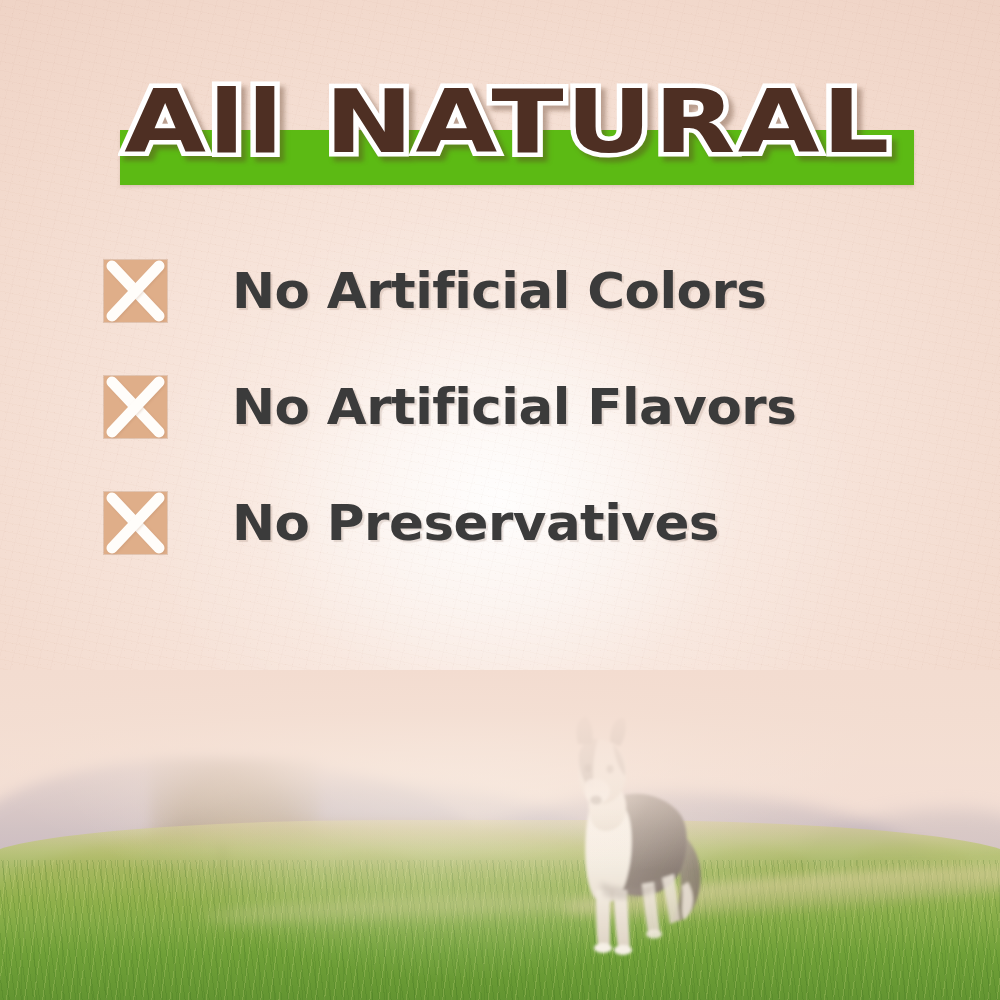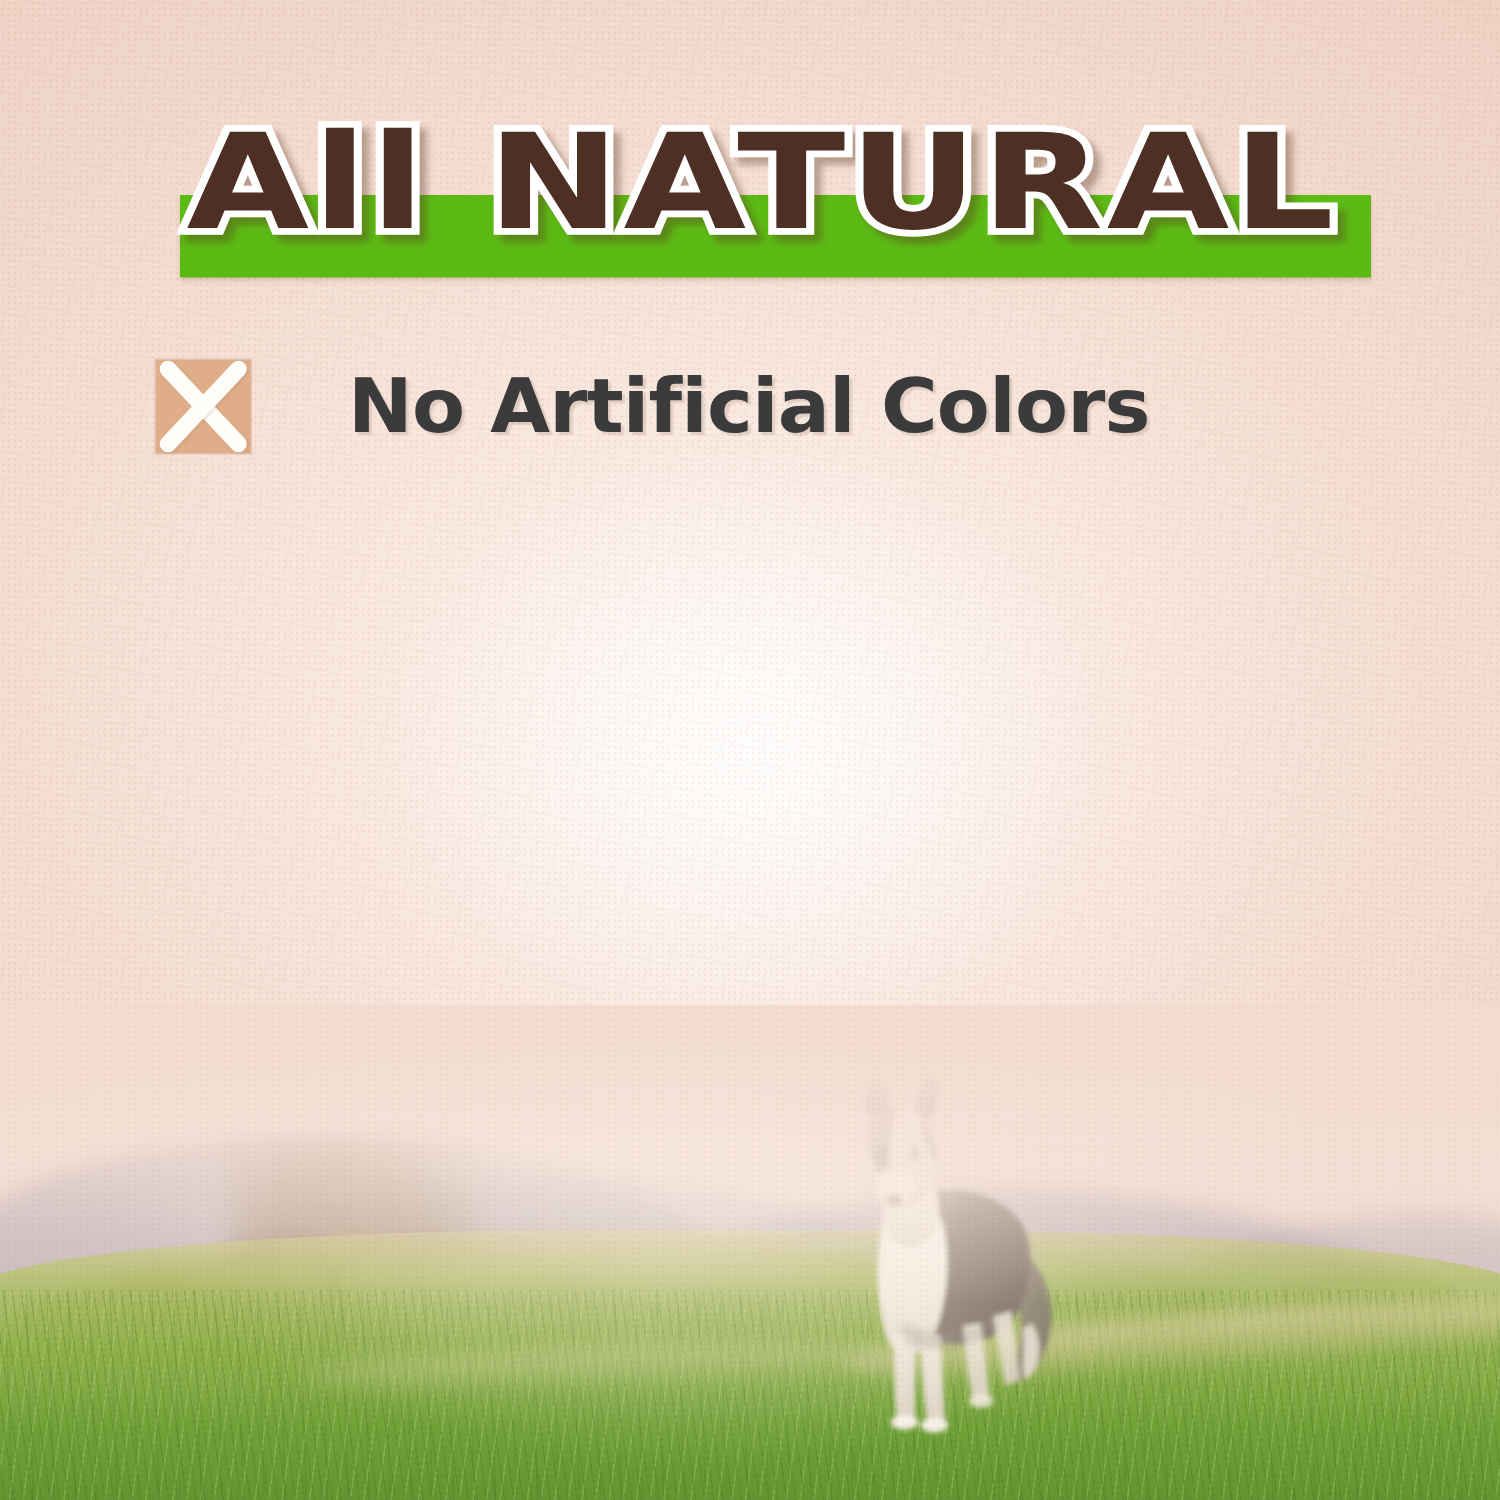--- a/index.html
+++ b/index.html
@@ -80,21 +80,21 @@
     paint-order:stroke fill;
     transform:scaleX(1.20);
     transform-origin:50% 50%;
     filter:drop-shadow(4px 5px 2px rgba(90,55,35,.38));
     white-space:nowrap;
   }
 
   
   .checklist {
     position:absolute;
-    left:104px; top:240px;
+    left:104px; top:260px;
     width:840px;
   }
   .check-row {
     display:flex;
     align-items:center;
     height:62px;
     margin-bottom:54px;
   }
   .check-box {
     position:relative;
@@ -330,21 +330,39 @@
     <div class="check-row">
       <div class="check-box">
         <svg class="x-mark" viewBox="0 0 77 76" aria-hidden="true">
           <path d="M15 13 L62 63"></path>
           <path d="M62 13 L15 63"></path>
         </svg>
       </div>
       <div class="check-label">No Artificial Colors</div>
     </div>
 
-
+    <div class="check-row">
+      <div class="check-box">
+        <svg class="x-mark" viewBox="0 0 77 76" aria-hidden="true">
+          <path d="M15 13 L62 63"></path>
+          <path d="M62 13 L15 63"></path>
+        </svg>
+      </div>
+      <div class="check-label">No Artificial Flavors</div>
+    </div>
+
+    <div class="check-row">
+      <div class="check-box">
+        <svg class="x-mark" viewBox="0 0 77 76" aria-hidden="true">
+          <path d="M15 13 L62 63"></path>
+          <path d="M62 13 L15 63"></path>
+        </svg>
+      </div>
+      <div class="check-label">No Preservatives</div>
+    </div>
 
 
   </div>
 
   <div class="photo">
     <div class="ph-sky"></div>
     <div class="ph-ridge-l"></div>
     <div class="ph-ridge-l2"></div>
     <div class="ph-ridge-c"></div>
     <div class="ph-ridge-r"></div>

